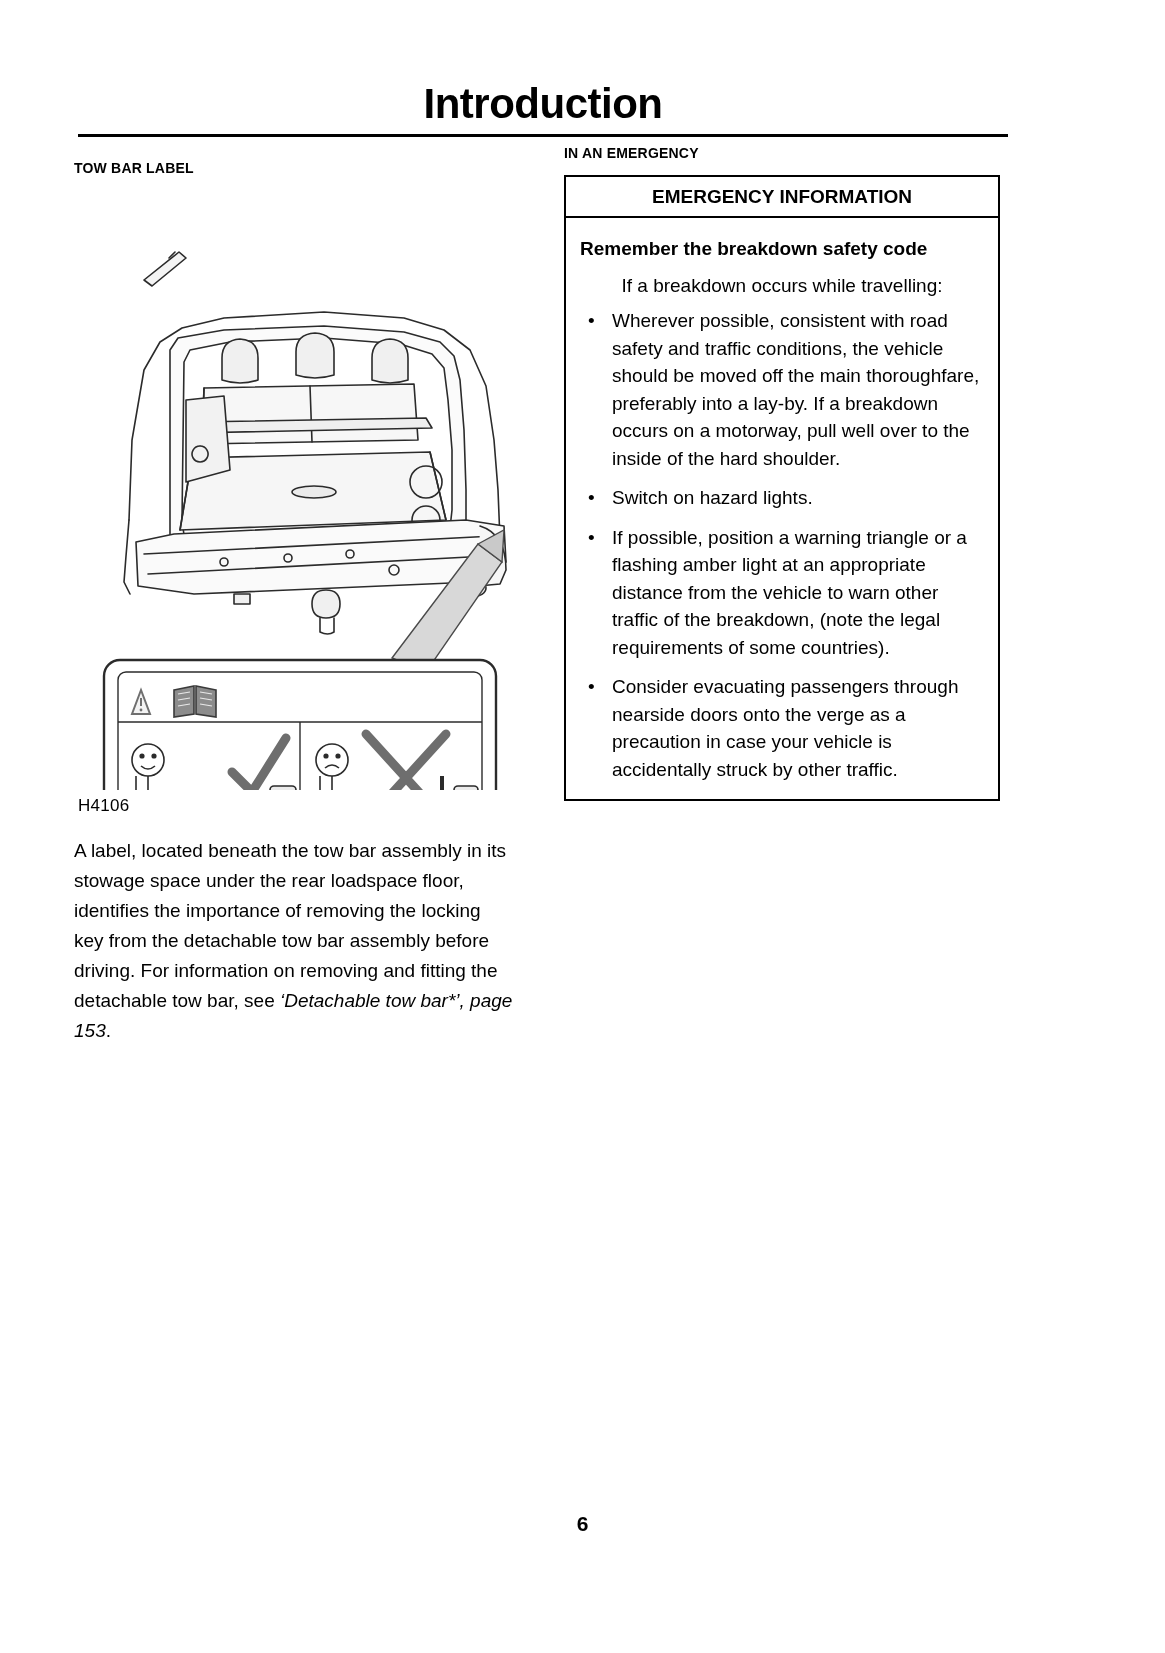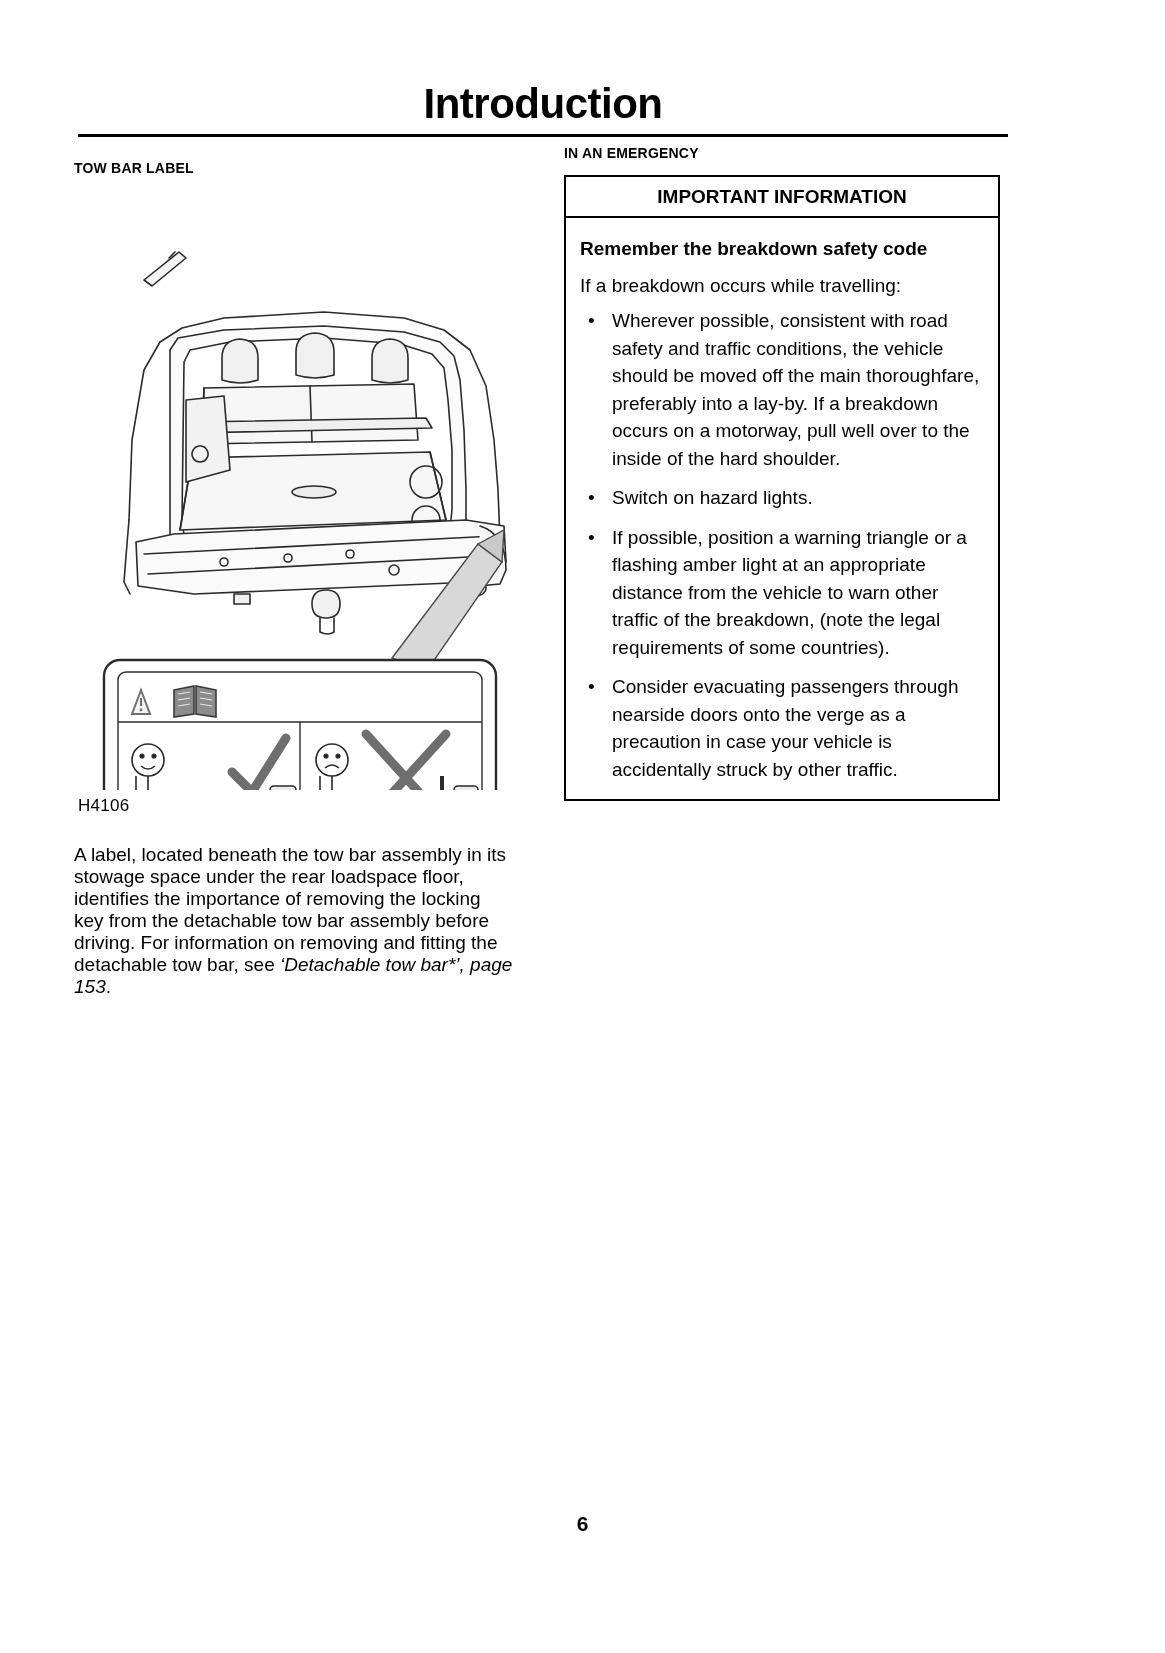--- a/index.html
+++ b/index.html
@@ -58,22 +58,22 @@
     width: 440px;
   }
   .fig-caption {
     font-size: 17px;
     margin-top: 6px;
     margin-left: 4px;
     letter-spacing: 0.3px;
   }
   .body-text {
     font-size: 19px;
-    line-height: 22px;
-    margin-top: 28px;
+    line-height: 30px;
+    margin-top: 20px;
   }
   .body-text i {
     font-style: italic;
   }
 
   
   .col-right {
     position: absolute;
     left: 564px;
     top: 145px;
@@ -95,20 +95,21 @@
   }
   .info-sub {
     font-size: 19px;
     font-weight: bold;
     margin: 0 0 12px 0;
   }
   .info-lead {
     font-size: 19px;
     line-height: 27px;
     margin: 0 0 8px 0;
+    text-align: center;
   }
   ul.bullets {
     list-style: none;
     margin: 0;
     padding: 0;
   }
   ul.bullets li {
     position: relative;
     padding-left: 32px;
     font-size: 19px;
@@ -261,21 +262,21 @@
     <div class="body-text">
       <span>A label, located beneath the tow bar assembly in its stowage space under the rear loadspace floor, identifies the importance of removing the locking key from the detachable tow bar assembly before driving. For information on removing and fitting the detachable tow bar, see </span><i>‘Detachable tow bar*’, page 153</i><span>.</span>
     </div>
   </div>
 
   <div class="col-right">
 
     <div class="section-head">IN AN EMERGENCY</div>
 
     <div class="info-box">
-      <div class="info-box-title">IMPORTANT INFORMATION</div>
+      <div class="info-box-title">EMERGENCY INFORMATION</div>
       <div class="info-box-body">
         <div class="info-sub">Remember the breakdown safety code</div>
         <p class="info-lead">If a breakdown occurs while travelling:</p>
         <ul class="bullets">
           <li>
             <span class="bullet">•</span>
             <span>Wherever possible, consistent with road safety and traffic conditions, the vehicle should be moved off the main thoroughfare, preferably into a lay-by. If a breakdown occurs on a motorway, pull well over to the inside of the hard shoulder.</span>
           </li>
           <li>
             <span class="bullet">•</span>

